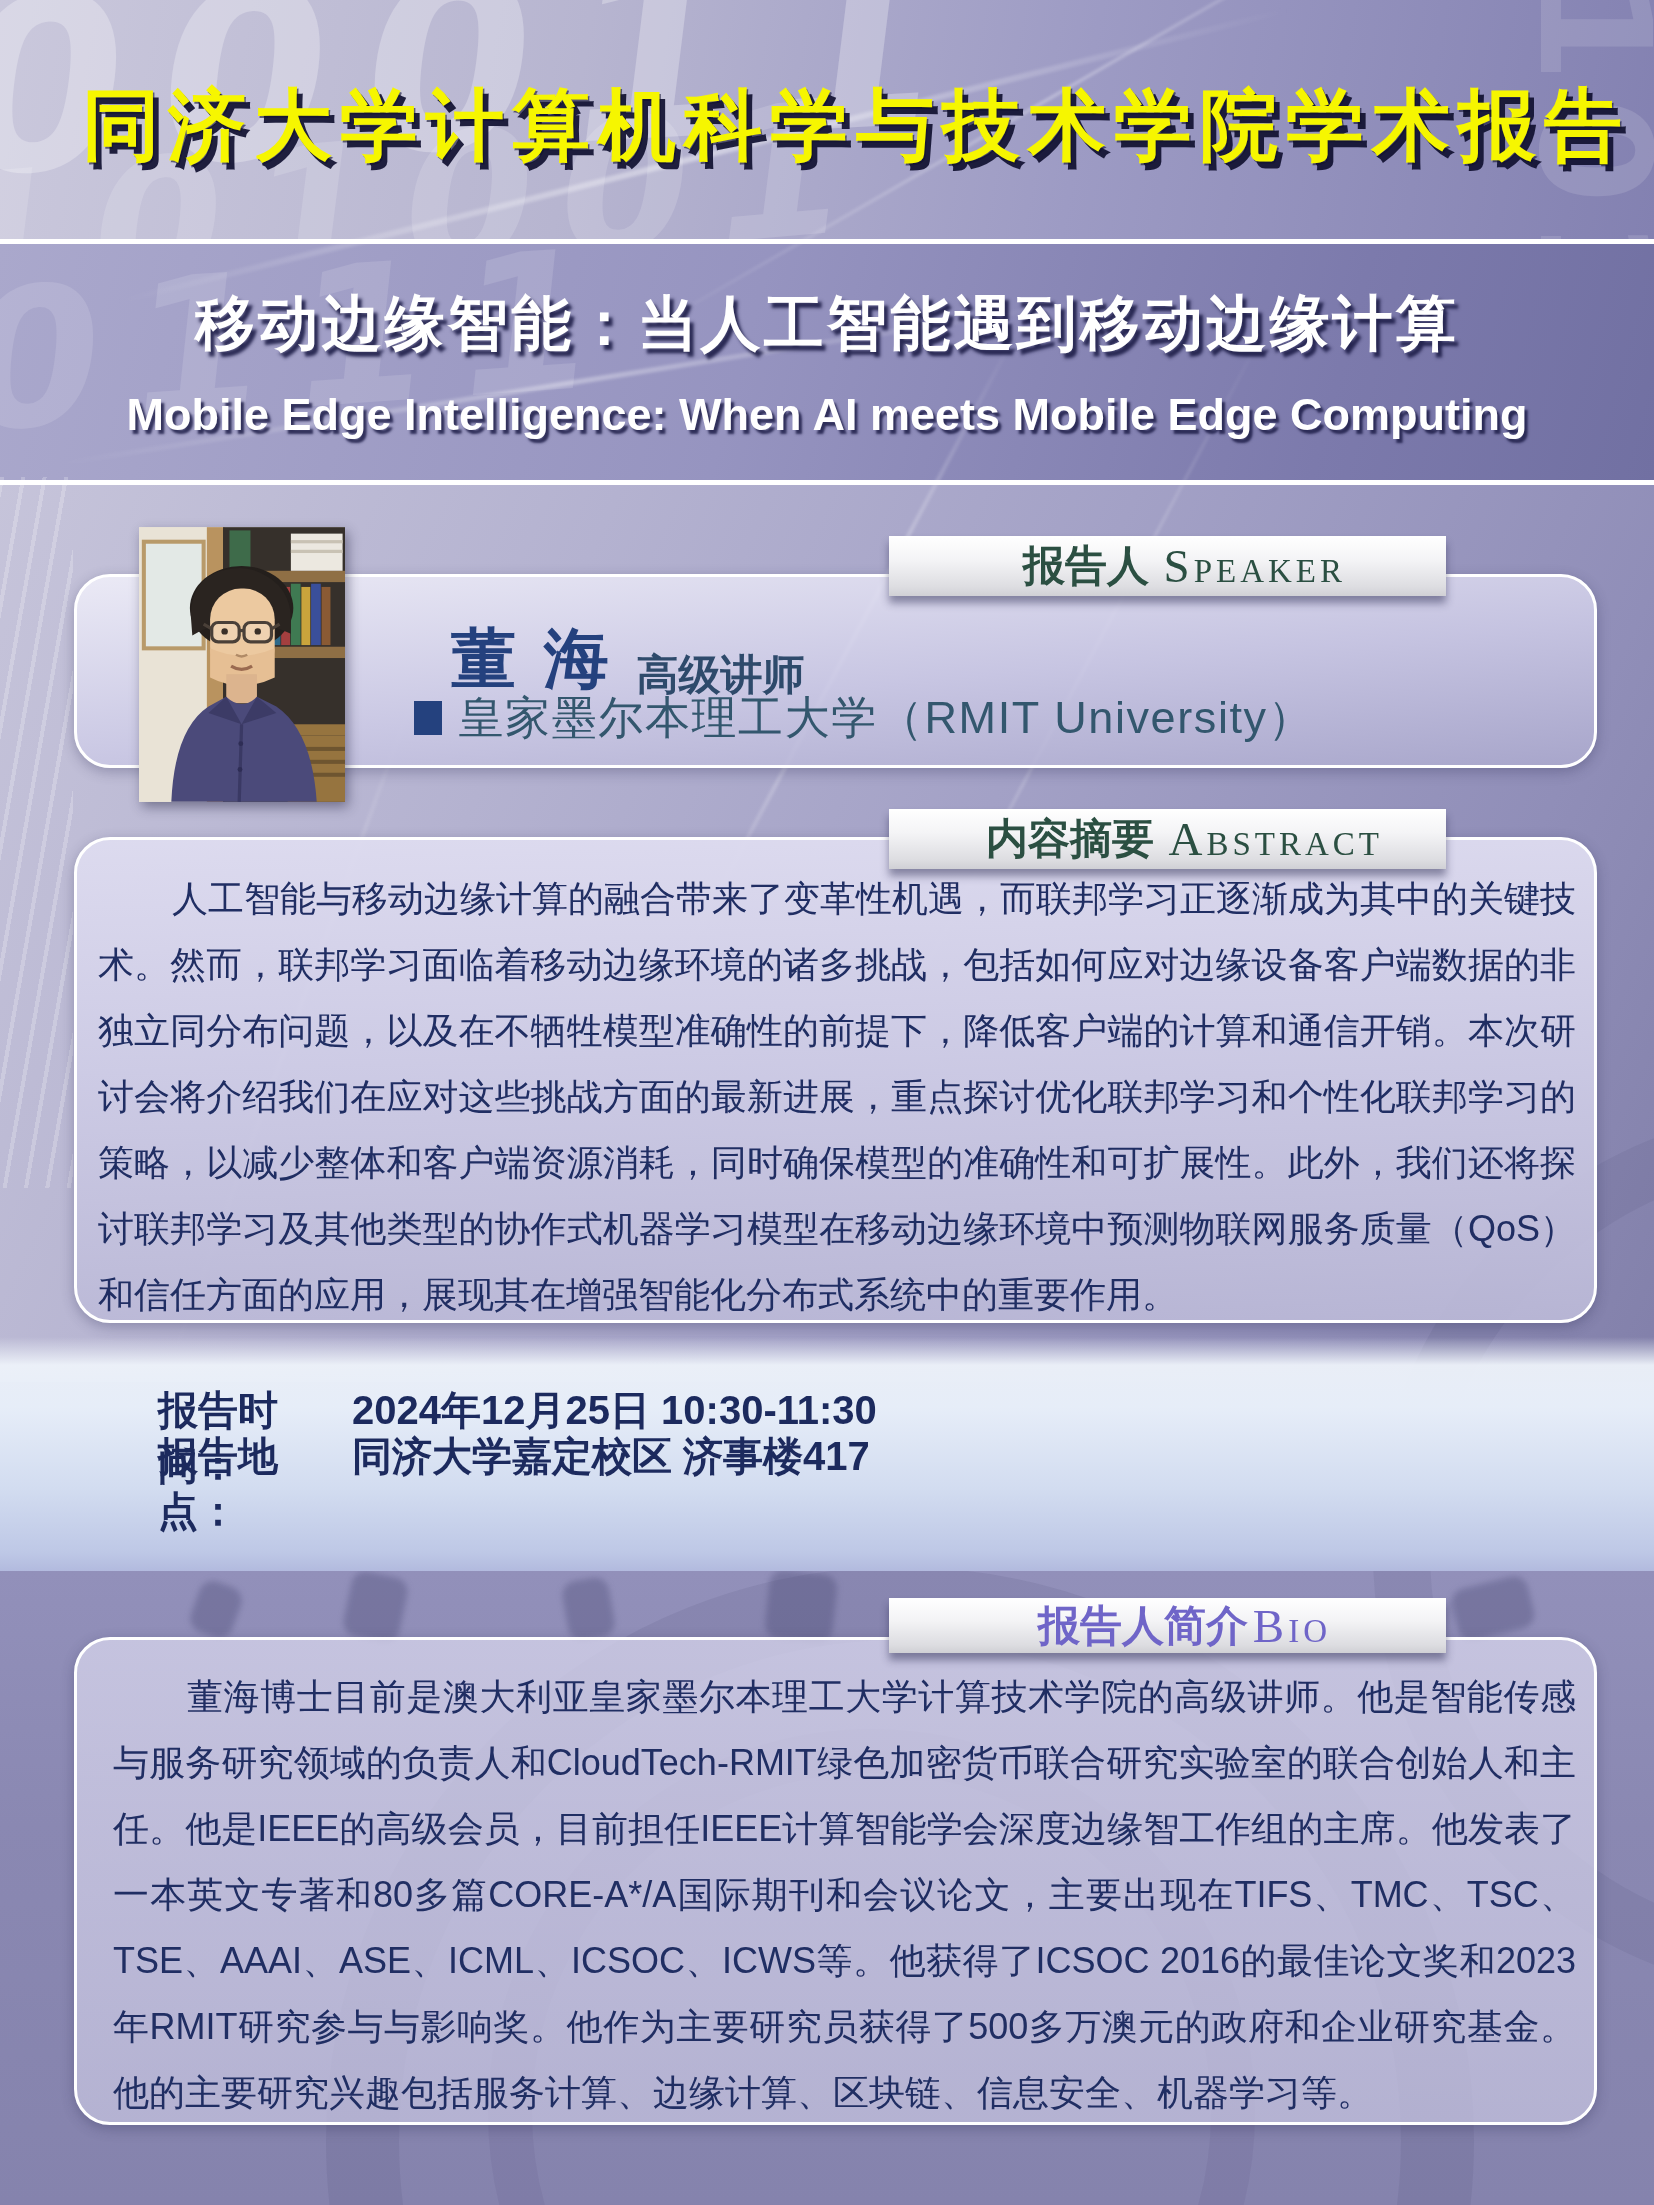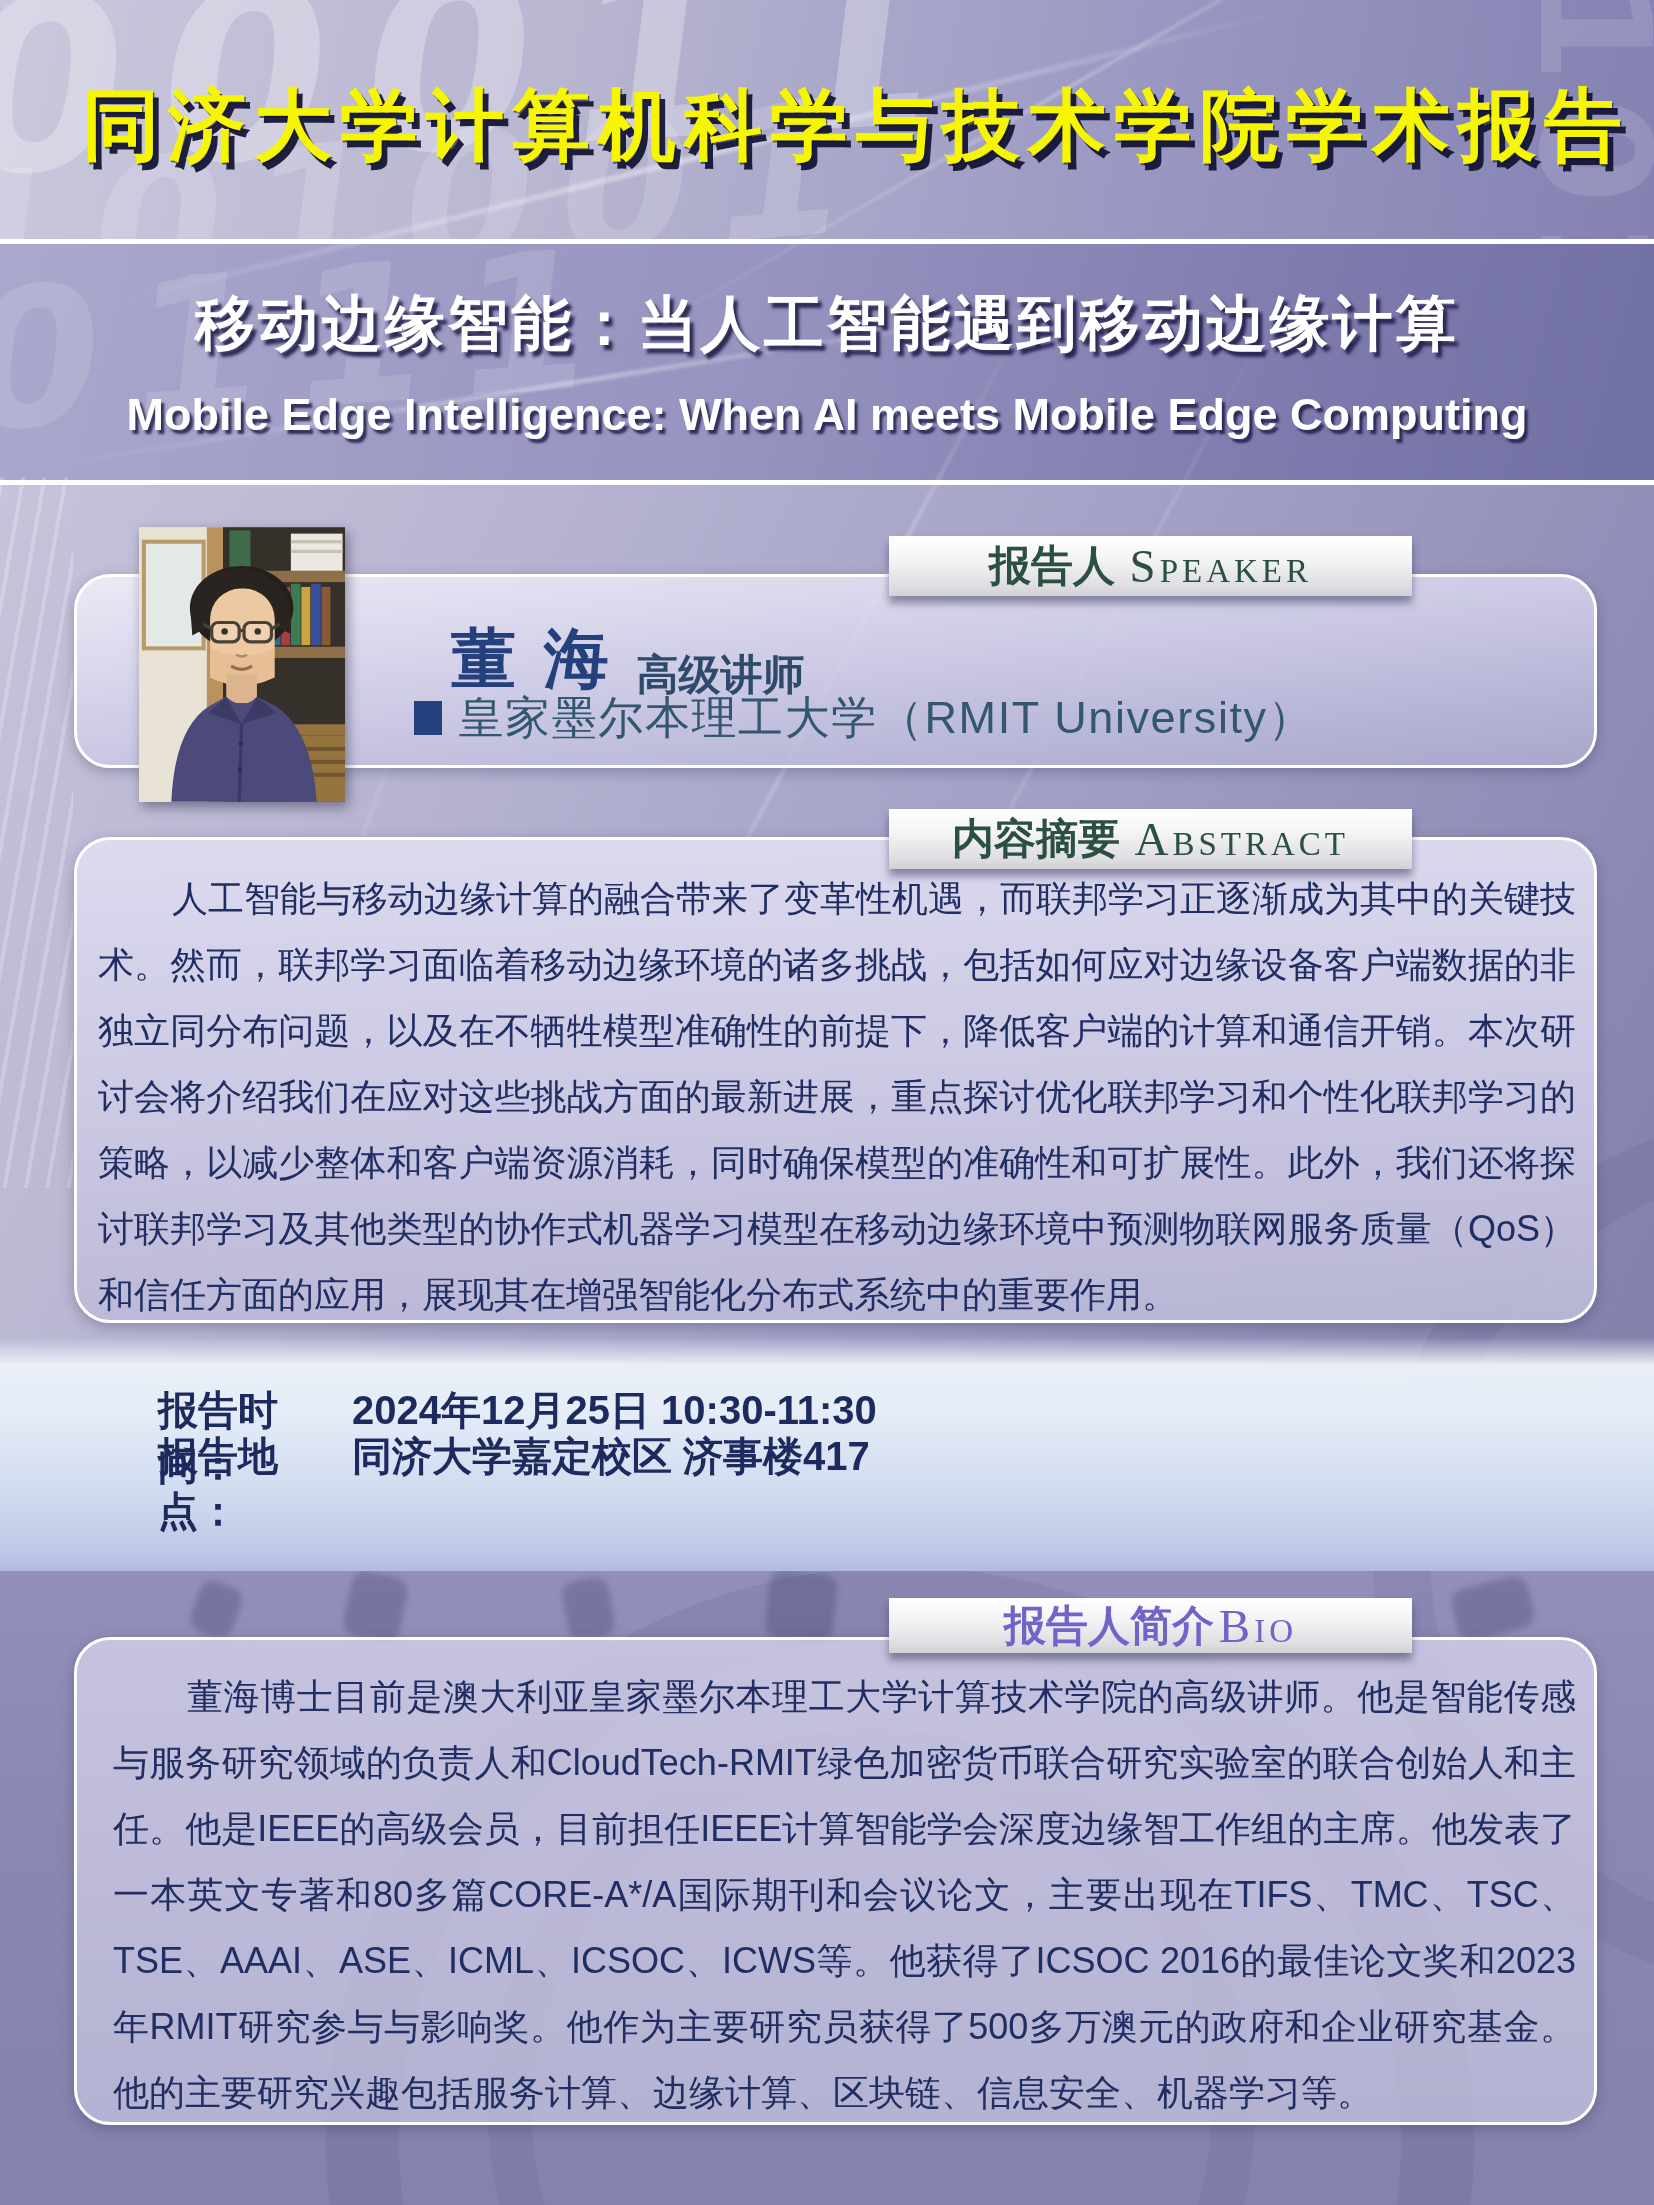--- a/index.html
+++ b/index.html
@@ -57,21 +57,21 @@
     font-size:60px;font-weight:bold;letter-spacing:3.2px;color:#ffffff;
     text-shadow:4px 4.8px 3.2px rgba(28,28,70,0.9);}
   .talk-title-en{left:0;top:389px;width:1654px;text-align:center;z-index:3;
     font-size:45px;font-weight:bold;color:#ffffff;
     text-shadow:3.2px 4px 2.4px rgba(28,28,70,0.85);}
 
   
   .badge{left:889px;width:523px;height:60px;z-index:5;
     background:linear-gradient(180deg,#ffffff 0%,#f4f4f6 40%,#dddde1 85%,#d0d0d5 100%);
     box-shadow:0 7.3px 8px rgba(30,30,70,0.45),inset 0 1.6px 0 #ffffff;
-    display:flex;align-items:center;justify-content:center;gap:14.5px;}
+    display:flex;align-items:center;justify-content:center;gap:14.5px;padding-left:34px;}
   .badge .bzh{font-size:42px;font-weight:bold;color:#2b4f42;}
   .badge .ben{font-family:"Liberation Serif",serif;font-variant:small-caps;
     font-size:47px;font-weight:normal;letter-spacing:4px;color:#2b4f42;}
   .speaker-badge{top:536px;}
   .abstract-badge{top:809px;}
   .bio-badge{top:1598px;height:55px;gap:4.8px;}
   .bio-badge .bzh,.bio-badge .ben{color:#6f65c8;}
 
   
   .card{left:74px;width:1523px;box-sizing:border-box;z-index:3;

